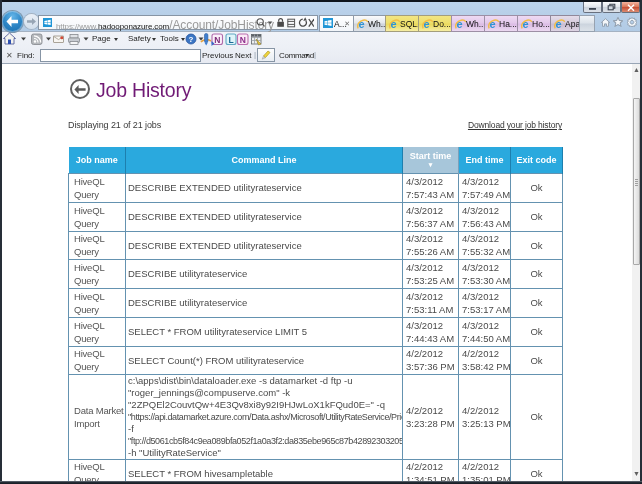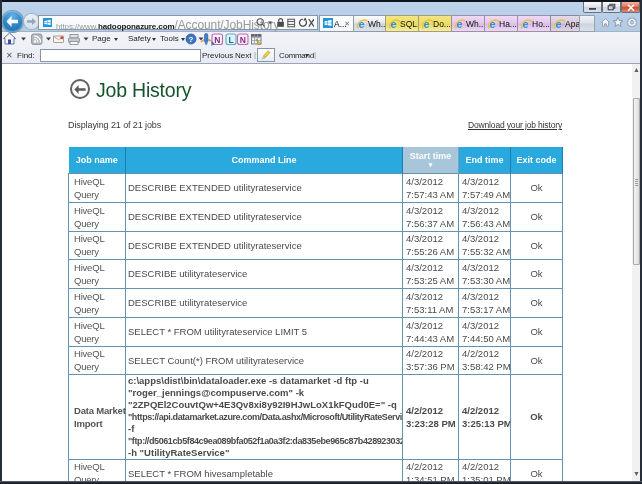--- a/index.html
+++ b/index.html
@@ -27,21 +27,21 @@
 #backarrow { left:6px; top:16px; width:12px; height:11px; }
 #fwdbtn { left:24px; top:14px; width:15px; height:15px; border-radius:50%;
   background:linear-gradient(180deg,#e9eff7,#d3dfeb); box-shadow:0 0 0 1px #a3b2c2; }
 #fwdarrow { left:27px; top:18px; width:9px; height:7px; }
 
 #addr { left:38px; top:15px; width:280px; height:15px;
   background:linear-gradient(180deg,#fdfdfe,#f4f7fa); border:1px solid #8795a5;
   font-size:9px; color:#999; white-space:nowrap; }
 #fav { left:43px; top:18px; width:9px; height:9px; background:#2196d6; }
 #urltext { left:56px; top:18px; font-size:8px; letter-spacing:-0.1px; color:#9a9a9a; white-space:nowrap; }
-#urltext b { color:#151515; font-weight:bold;margin-top:10px; }
+#urltext b { color:#151515; font-weight:normal;margin-top:10px; }
 #addricons { left:254px; top:16px; width:60px; height:13px; }
 
 .tab { top:16px; height:15px; font-size:8.5px; color:#222; overflow:hidden; }
 .tab-sil  { background:linear-gradient(180deg,#fafbfc 0%,#e3e7ec 45%,#ced4dc 55%,#dde2e8 100%); box-shadow:0 0 0 1px #8e9aa9; }
 .tab-act  { background:linear-gradient(180deg,#ffffff,#f2f5f9); box-shadow:0 0 0 1px #8e9aa9; }
 .tab-yel  { background:linear-gradient(180deg,#f2e583 0%,#eddf6c 45%,#ead95c 55%,#f5eda4 100%); box-shadow:0 0 0 1px #a39d7c; }
 .tab-pur  { background:linear-gradient(180deg,#eedaf3 0%,#e3c9eb 45%,#dbbce5 55%,#ecd9f1 100%); box-shadow:0 0 0 1px #9d8fa5; }
 .tab-mau  { background:linear-gradient(180deg,#e4dce9 0%,#d5cbdc 45%,#c9bdd2 55%,#ded4e4 100%); box-shadow:0 0 0 1px #90889a; }
 .tab .lbl { position:absolute; left:14px; top:3px; color:#111; }
 .tab .ie { position:absolute; left:3px; top:2px; }
@@ -61,38 +61,38 @@
 
 #content { left:2px; top:64px; width:630px; height:417px; background:#fff; }
 
 #sbtrack { left:632px; top:64px; width:9px; height:417px; background:#f1f1f1; }
 #sbthumb { left:633px; top:98px; width:7px; height:167px; border:1px solid #a8a8a8; border-radius:1px;
   background:linear-gradient(90deg,#f4f4f4,#dcdcdc); }
 #sbgrip { left:635px; top:179px; width:3px; height:7px;
   background:repeating-linear-gradient(180deg,#9f9f9f 0 1px,transparent 1px 2px); }
 
 #backcircle { left:70px; top:79px; width:20px; height:20px; border-radius:50%; border:2px solid #606060; }
-#title { left:96px; top:79px; font-size:19.5px; color:#14532d; letter-spacing:-0.2px; }
+#title { left:96px; top:79px; font-size:19.5px; color:#701a75; letter-spacing:-0.2px; }
 #displaying { left:68px; top:120px; font-size:9px; letter-spacing:-0.1px; color:#3b3b3b; }
 #download { left:68px; top:120px; width:494px; text-align:right; font-size:8.5px; letter-spacing:-0.15px; color:#343434;padding-left:40px; }
 #download span { text-decoration:underline; }
 
 #jobs { left:68px; top:147px; width:494px; border-collapse:collapse;
   font-size:9.5px; color:#4a4a4a; table-layout:fixed; }
 #jobs th { background:#2aa9de; color:#fff; font-weight:bold; font-size:9px; height:26px;
   border-right:1px solid #1d7fae; padding:0; vertical-align:middle; }
 #jobs th.start { background:#a7c6da; border-right:1px solid #7ba0ba; }
 #jobs th .sarr { display:block; font-size:7px; line-height:8px; color:#fff; }
 #jobs td { border:1px solid #6492b0; padding:0 2px; vertical-align:middle; line-height:13px; }
 #jobs td.jn { padding-left:5px; color:#555; letter-spacing:-0.2px; }
 #jobs td.dt { white-space:nowrap; overflow:hidden; padding-left:3px; }
 #jobs td.cmd { overflow:hidden; white-space:nowrap; padding-right:0; }
 #jobs tr.r8 td.cmd { line-height:12px; }
 #jobs td.ok { text-align:center; }
-#jobs tr.r8 td { height:85px;font-weight:bold; }
+#jobs tr.r8 td { height:85px; }
 </style>
 </head>
 <body>
 
 <div class="abs" id="glass"></div>
 <div class="abs" id="cmdbar"></div>
 <div class="abs" id="findbar"></div>
 
 <div class="abs" id="backbtn"></div>
 <svg class="abs" id="backarrow" viewBox="0 0 12 11">

